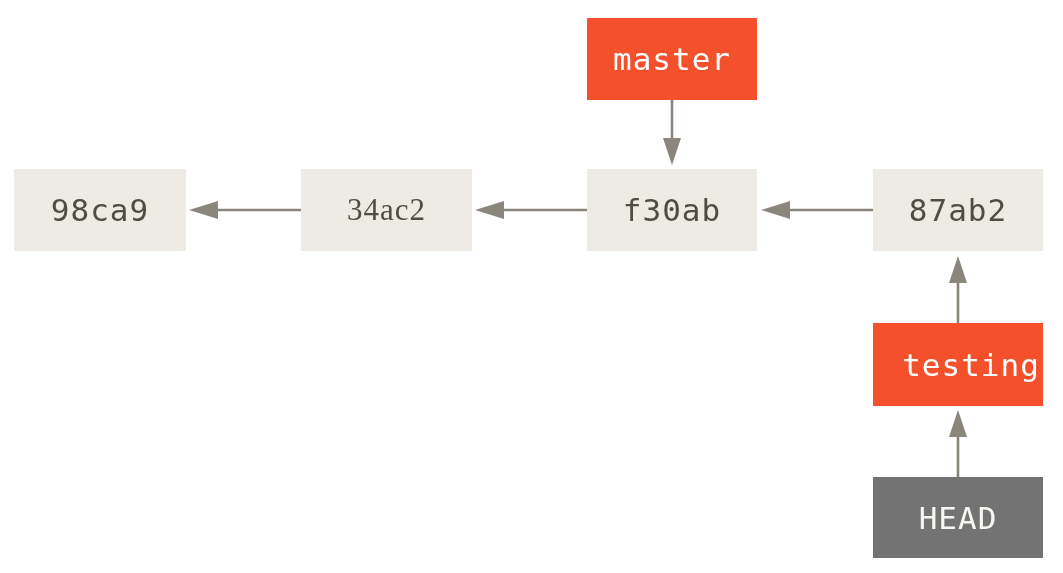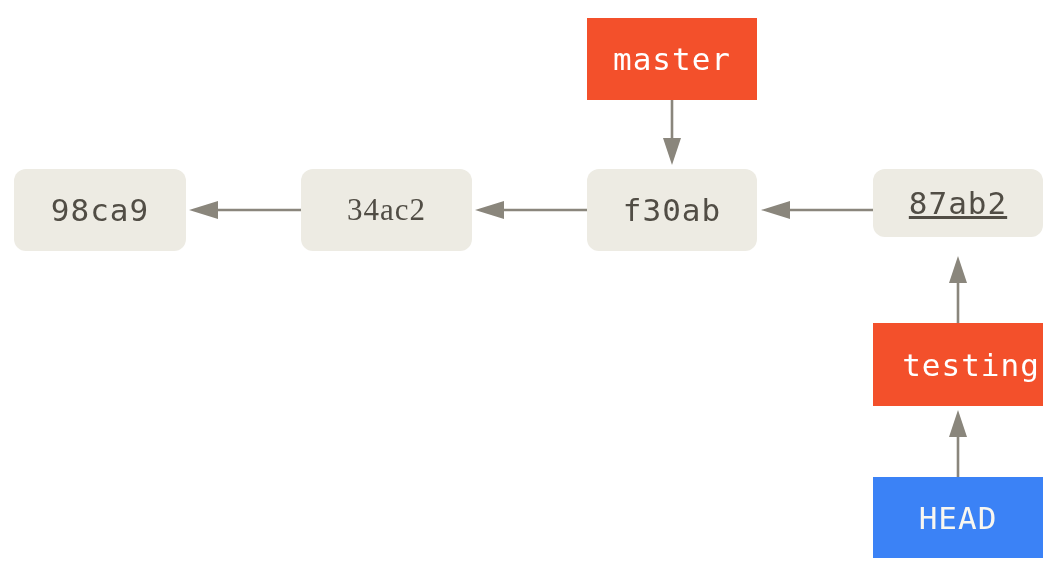--- a/index.html
+++ b/index.html
@@ -35,34 +35,33 @@
     display: flex;
     align-items: center;
     justify-content: center;
     box-sizing: border-box;
     font-size: 31px;
     letter-spacing: 1px;
   }
   .commit {
     background: #edebe3;
     color: #514d45;
-    border-radius: 12px;
   }
   .branch {
     background: #f3502b;
     color: #ffffff;
   }
   .head {
-    background: #3b82f6;
+    background: #737373;
     color: #f8f6f0;
   }
   .n-98ca9   { left: 14px;  top: 169px; width: 172px; height: 82px; }
   .n-34ac2   { left: 301px; top: 169px; width: 171px; height: 82px; font-family: Liberation Serif, serif; }
   .n-f30ab   { left: 587px; top: 169px; width: 170px; height: 82px; }
-  .n-87ab2   { left: 873px; top: 169px; width: 170px; height: 68px; text-decoration: underline; }
+  .n-87ab2   { left: 873px; top: 169px; width: 170px; height: 82px; }
   .n-master  { left: 587px; top: 18px;  width: 170px; height: 82px; }
   .n-testing { left: 873px; top: 323px; width: 170px; height: 83px; padding-left: 26px; }
   .n-head    { left: 873px; top: 477px; width: 170px; height: 81px; }
 </style>
 </head>
 <body>
 
 <div class="canvas">
 
   <svg class="edges" viewBox="0 0 1063 573" xmlns="http://www.w3.org/2000/svg">

